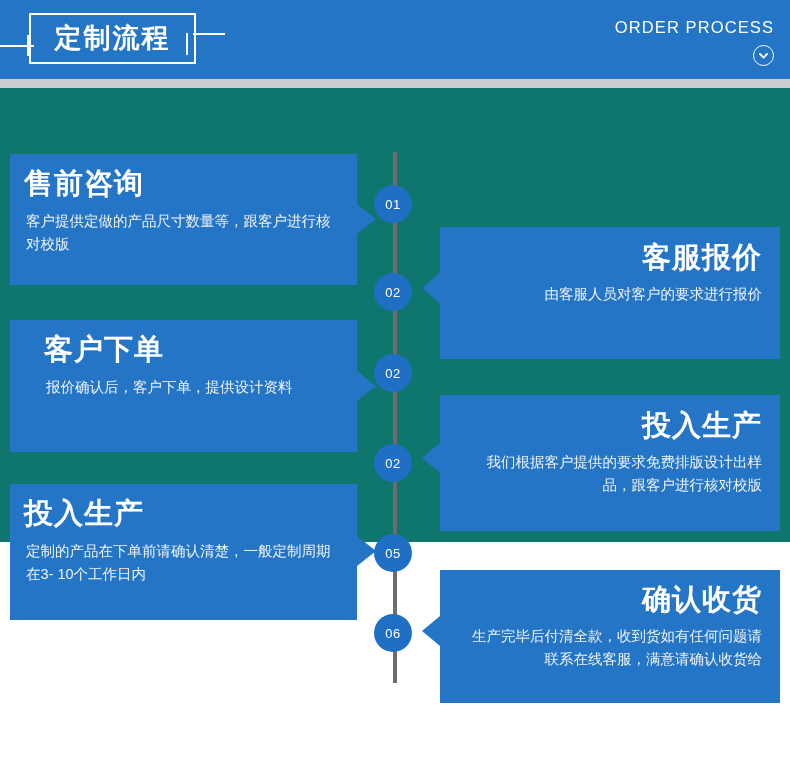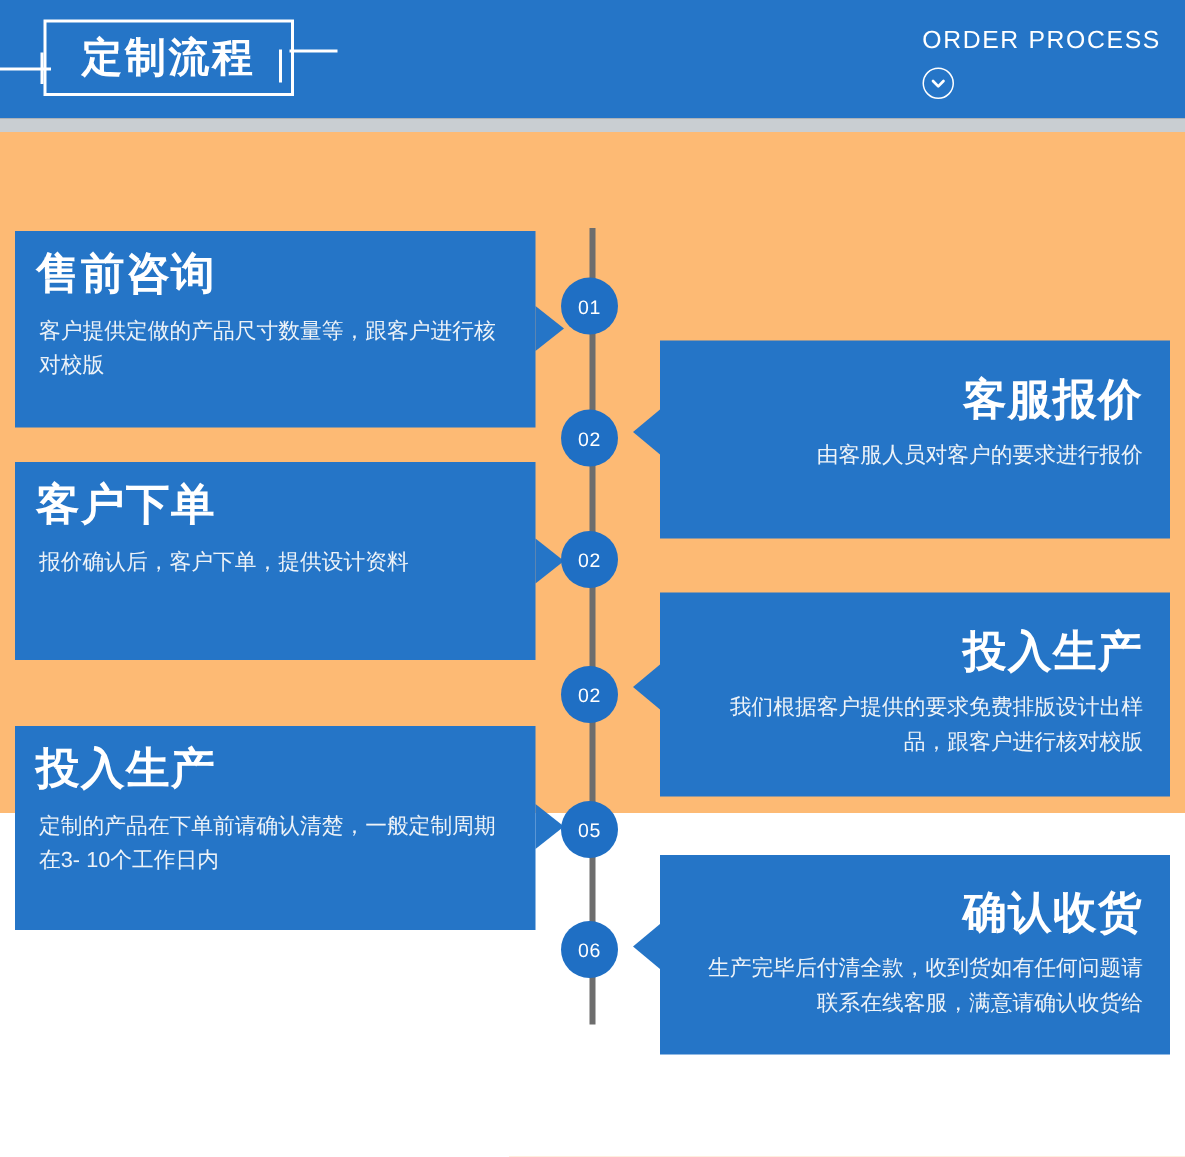--- a/index.html
+++ b/index.html
@@ -2,21 +2,21 @@
 <html><head>
 <meta charset="utf-8">
 <style>
   * { box-sizing: border-box; margin: 0; padding: 0; }
   html, body {
     width: 790px; height: 771px;
     background: #ffffff;
     font-family: "Liberation Sans", "DejaVu Sans", sans-serif;
     overflow: hidden;
   }
-  #root { position: relative; width: 790px; height: 542px; background:#fdba74; }
+  #root { position: relative; width: 790px; height: 542px; background:#0f766e; }
 
   
   .header {
     position: absolute; left: 0; top: 0; width: 790px; height: 79px;
     background: #2575c7;
   }
   .header-gray {
     position: absolute; left: 0; top: 79px; width: 790px; height: 9px;
     background: #c9ced2;
   }
@@ -45,21 +45,21 @@
   .tick-right2 {
     position: absolute; left: 186px; top: 33px; width: 2px; height: 22px;
     background: #ffffff;
   }
   .tick-left2 {
     position: absolute; left: 27px; top: 35px; width: 2px; height: 21px;
     background: #ffffff;
   }
   .header-right {
     position: absolute; right: 16px; top: 19px;
-    display: flex; flex-direction: column; align-items: flex-start;
+    display: flex; flex-direction: column; align-items: flex-end;
   }
   .order-process {
     color: #ffffff;
     font-size: 16.5px;
     letter-spacing: 1.1px;
     line-height: 1;
     white-space: nowrap;
   }
   .chev-circle {
     margin-top: 9px;
@@ -98,21 +98,21 @@
   .card.right { left: 440px; width: 340px; text-align: right; }
 
   .card-title {
     font-size: 29px;
     font-weight: bold;
     letter-spacing: 1px;
     line-height: 1.1;
     color: #ffffff;
   }
   .card.left .card-title  { margin: 0 0 0 14px; }
-  .card.right .card-title { margin: 10px 18px 0 0; }
+  .card.right .card-title { margin: 0 18px 0 0; }
 
   .card-desc {
     font-size: 14.5px;
     line-height: 1.62;
     color: #eef3f8;
   }
   .card.left .card-desc  { margin: 10px 24px 0 16px; }
   .card.right .card-desc { margin: 9px 18px 0 24px; }
 
   
@@ -166,21 +166,21 @@
   </div>
   <div class="badge" style="left:374px; top:185px;">01</div>
 
   <div class="card right" style="top:227px; height:132px;">
     <div class="notch-left" style="top:46px;"></div>
     <div class="card-title" style="padding-top:15px;">客服报价</div>
     <div class="card-desc">由客服人员对客户的要求进行报价</div>
   </div>
   <div class="badge" style="left:374px; top:273px;">02</div>
 
-  <div class="card left" style="top:308px; height:132px;">
+  <div class="card left" style="top:320px; height:132px;padding-left:20px;">
     <div class="card-title" style="padding-top:14px;">客户下单</div>
     <div class="card-desc">报价确认后，客户下单，提供设计资料</div>
     <div class="arrow-right" style="top:51px;"></div>
   </div>
   <div class="badge" style="left:374px; top:354px;">02</div>
 
   <div class="card right" style="top:395px; height:136px;">
     <div class="notch-left" style="top:48px;"></div>
     <div class="card-title" style="padding-top:15px;">投入生产</div>
     <div class="card-desc">我们根据客户提供的要求免费排版设计出样品，跟客户进行核对校版</div>

